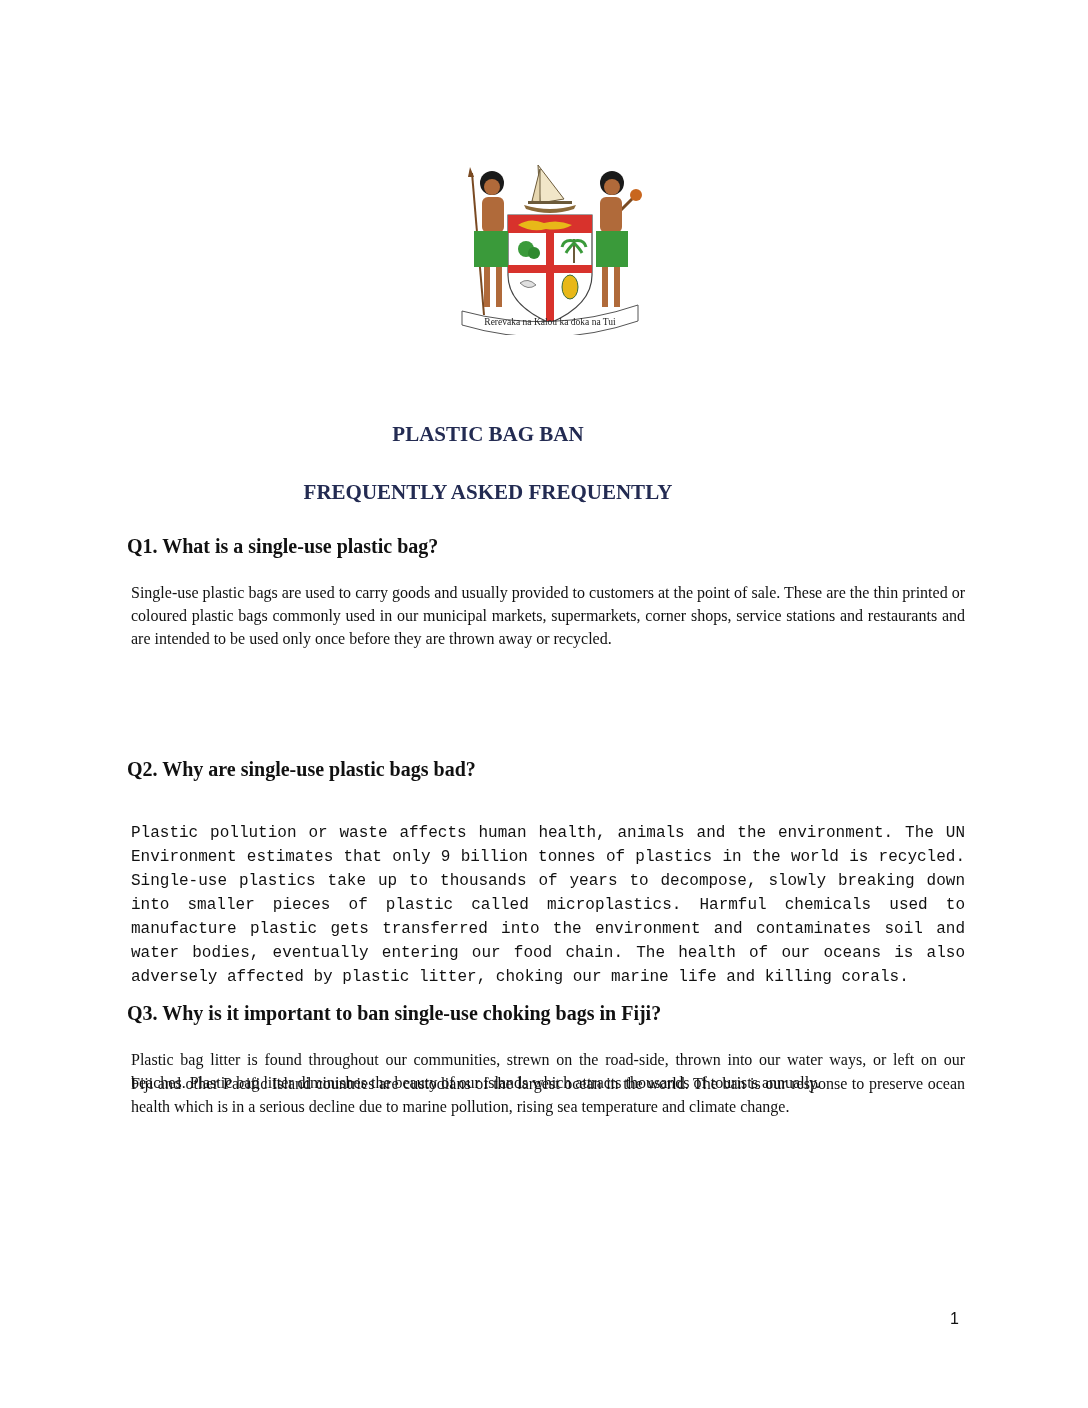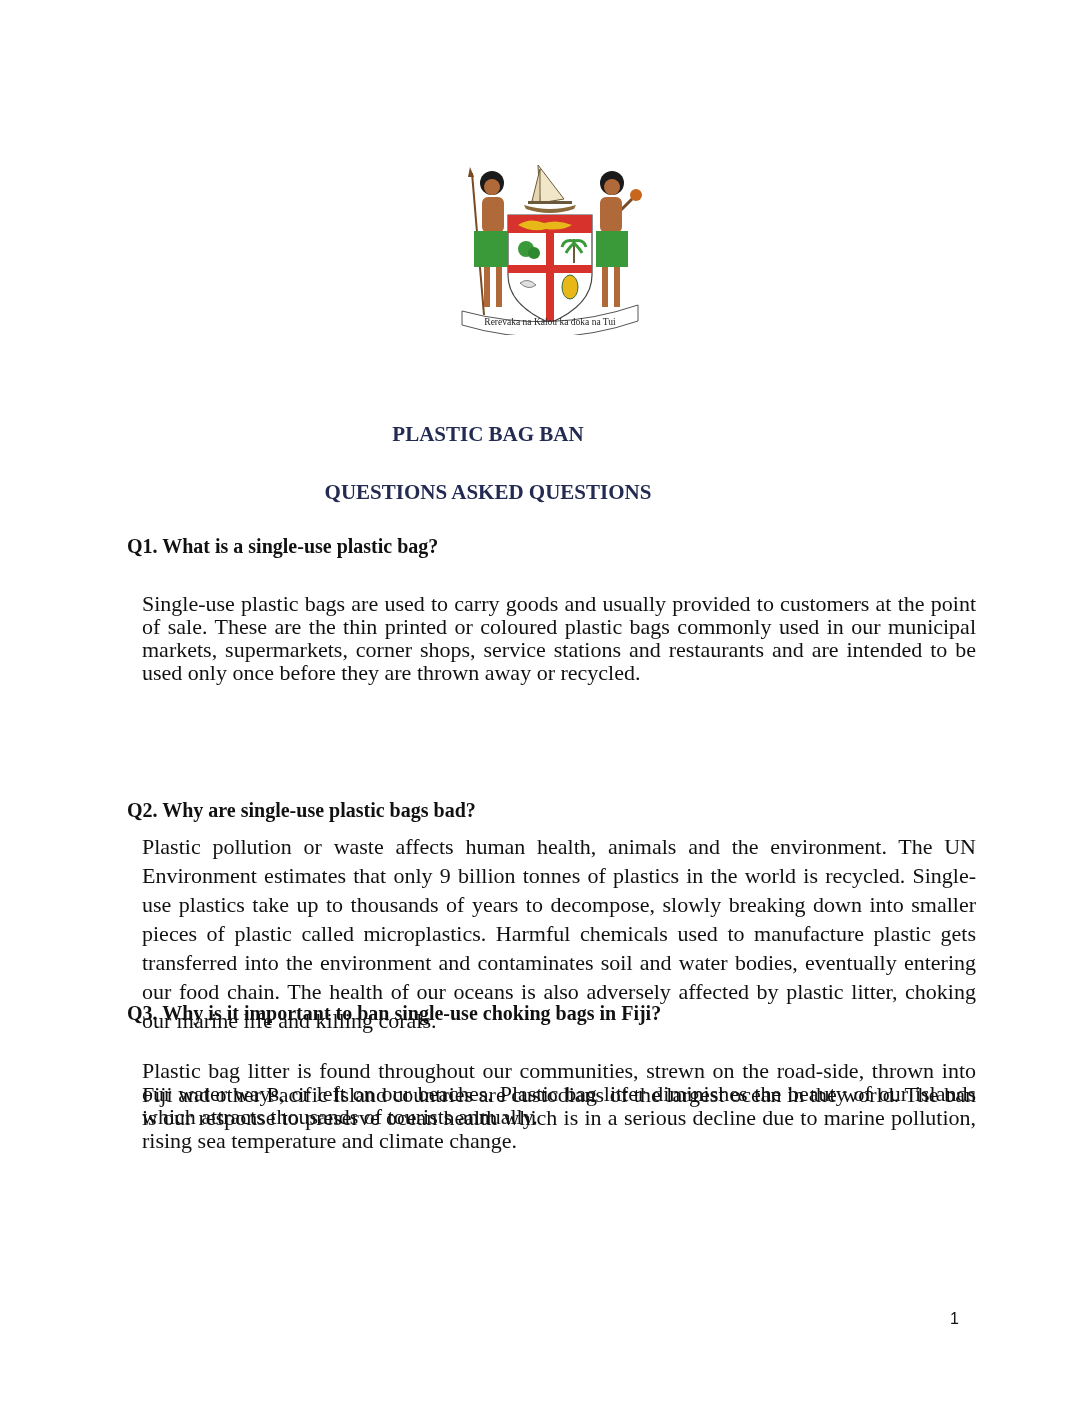--- a/index.html
+++ b/index.html
@@ -5,23 +5,23 @@
   html, body { margin: 0; padding: 0; background: #ffffff; }
   body { width: 1088px; height: 1408px; position: relative; overflow: hidden;
          font-family: "Liberation Serif", serif; color: #111; }
   .page { position: absolute; left: 0; top: 0; width: 1088px; height: 1408px; }
   .crest { position: absolute; left: 458px; top: 155px; width: 184px; height: 180px; }
   .title { position: absolute; left: 0; width: 976px; text-align: center;
            font-weight: bold; font-size: 21px; color: #232b52; margin: 0; }
   .t1 { top: 422px; }
   .t2 { top: 480px; }
   .q { position: absolute; left: 127px; width: 834px; font-weight: bold; font-size: 20px; margin: 0; }
-  .p { position: absolute; left: 127px; width: 834px; font-size: 22px; line-height: 23px;
-       text-align: justify; margin: 15px; }
-  .p2 { line-height: 29px; }
+  .p { position: absolute; left: 127px; width: 834px; font-size: 16px; line-height: 23px;
+       text-align: justify; margin: 4px; }
+  .p2 { line-height: 24px; font-family: Liberation Mono, monospace; }
   .pagenum { position: absolute; left: 950px; top: 1310px; font-family: "Liberation Sans", sans-serif;
              font-size: 16px; color: #111; }
 </style>
 </head>
 <body>
 
 <div class="page">
 
   <svg class="crest" viewBox="0 0 184 180">
 
@@ -66,26 +66,26 @@
       <rect x="138" y="76" width="32" height="36" fill="#3a9a3a"></rect>
       <rect x="144" y="112" width="6" height="40" fill="#b06a3a"></rect>
       <rect x="156" y="112" width="6" height="40" fill="#b06a3a"></rect>
     </g>
 
     <path d="M4 156 Q92 180 180 150 L180 166 Q92 196 4 170 Z" fill="#ffffff" stroke="#555" stroke-width="1"></path>
     <text x="92" y="170" text-anchor="middle" font-family="Liberation Serif, serif" font-size="9.5" fill="#222">Rerevaka na Kalou ka doka na Tui</text>
   </svg>
 
   <h1 class="title t1">PLASTIC BAG BAN</h1>
-  <h2 class="title t2">QUESTIONS ASKED QUESTIONS</h2>
+  <h2 class="title t2">FREQUENTLY ASKED FREQUENTLY</h2>
 
   <p class="q" style="top:535px;">Q1. What is a single-use plastic bag?</p>
   <p class="p" style="top:577px;">Single-use plastic bags are used to carry goods and usually provided to customers at the point of sale. These are the thin printed or coloured plastic bags commonly used in our municipal markets, supermarkets, corner shops, service stations and restaurants and are intended to be used only once before they are thrown away or recycled.</p>
 
-  <p class="q" style="top:799px;">Q2. Why are single-use plastic bags bad?</p>
+  <p class="q" style="top:758px;">Q2. Why are single-use plastic bags bad?</p>
   <p class="p p2" style="top:817px;">Plastic pollution or waste affects human health, animals and the environment. The UN Environment estimates that only 9 billion tonnes of plastics in the world is recycled.   Single-use plastics take up to thousands of years to decompose, slowly breaking down into smaller pieces of plastic called microplastics. Harmful chemicals used to manufacture plastic gets transferred into the environment and contaminates soil and water bodies, eventually entering our food chain.  The health of our oceans is also adversely affected by plastic litter, choking our marine life and killing corals.</p>
 
   <p class="q" style="top:1002px;">Q3. Why is it important to ban single-use choking bags in Fiji?</p>
   <p class="p" style="top:1044px;">Plastic bag litter is found throughout our communities, strewn on the road-side, thrown into our water ways, or left on our beaches. Plastic bag litter diminishes the beauty of our islands which attracts thousands of tourists annually.</p>
   <p class="p" style="top:1068px;">Fiji and other Pacific Island countries are custodians of the largest ocean in the world. The ban is our response to preserve ocean health which is in a serious decline due to marine pollution, rising sea temperature and climate change.</p>
 
   <div class="pagenum">1</div>
 </div>
 
 </body></html>

